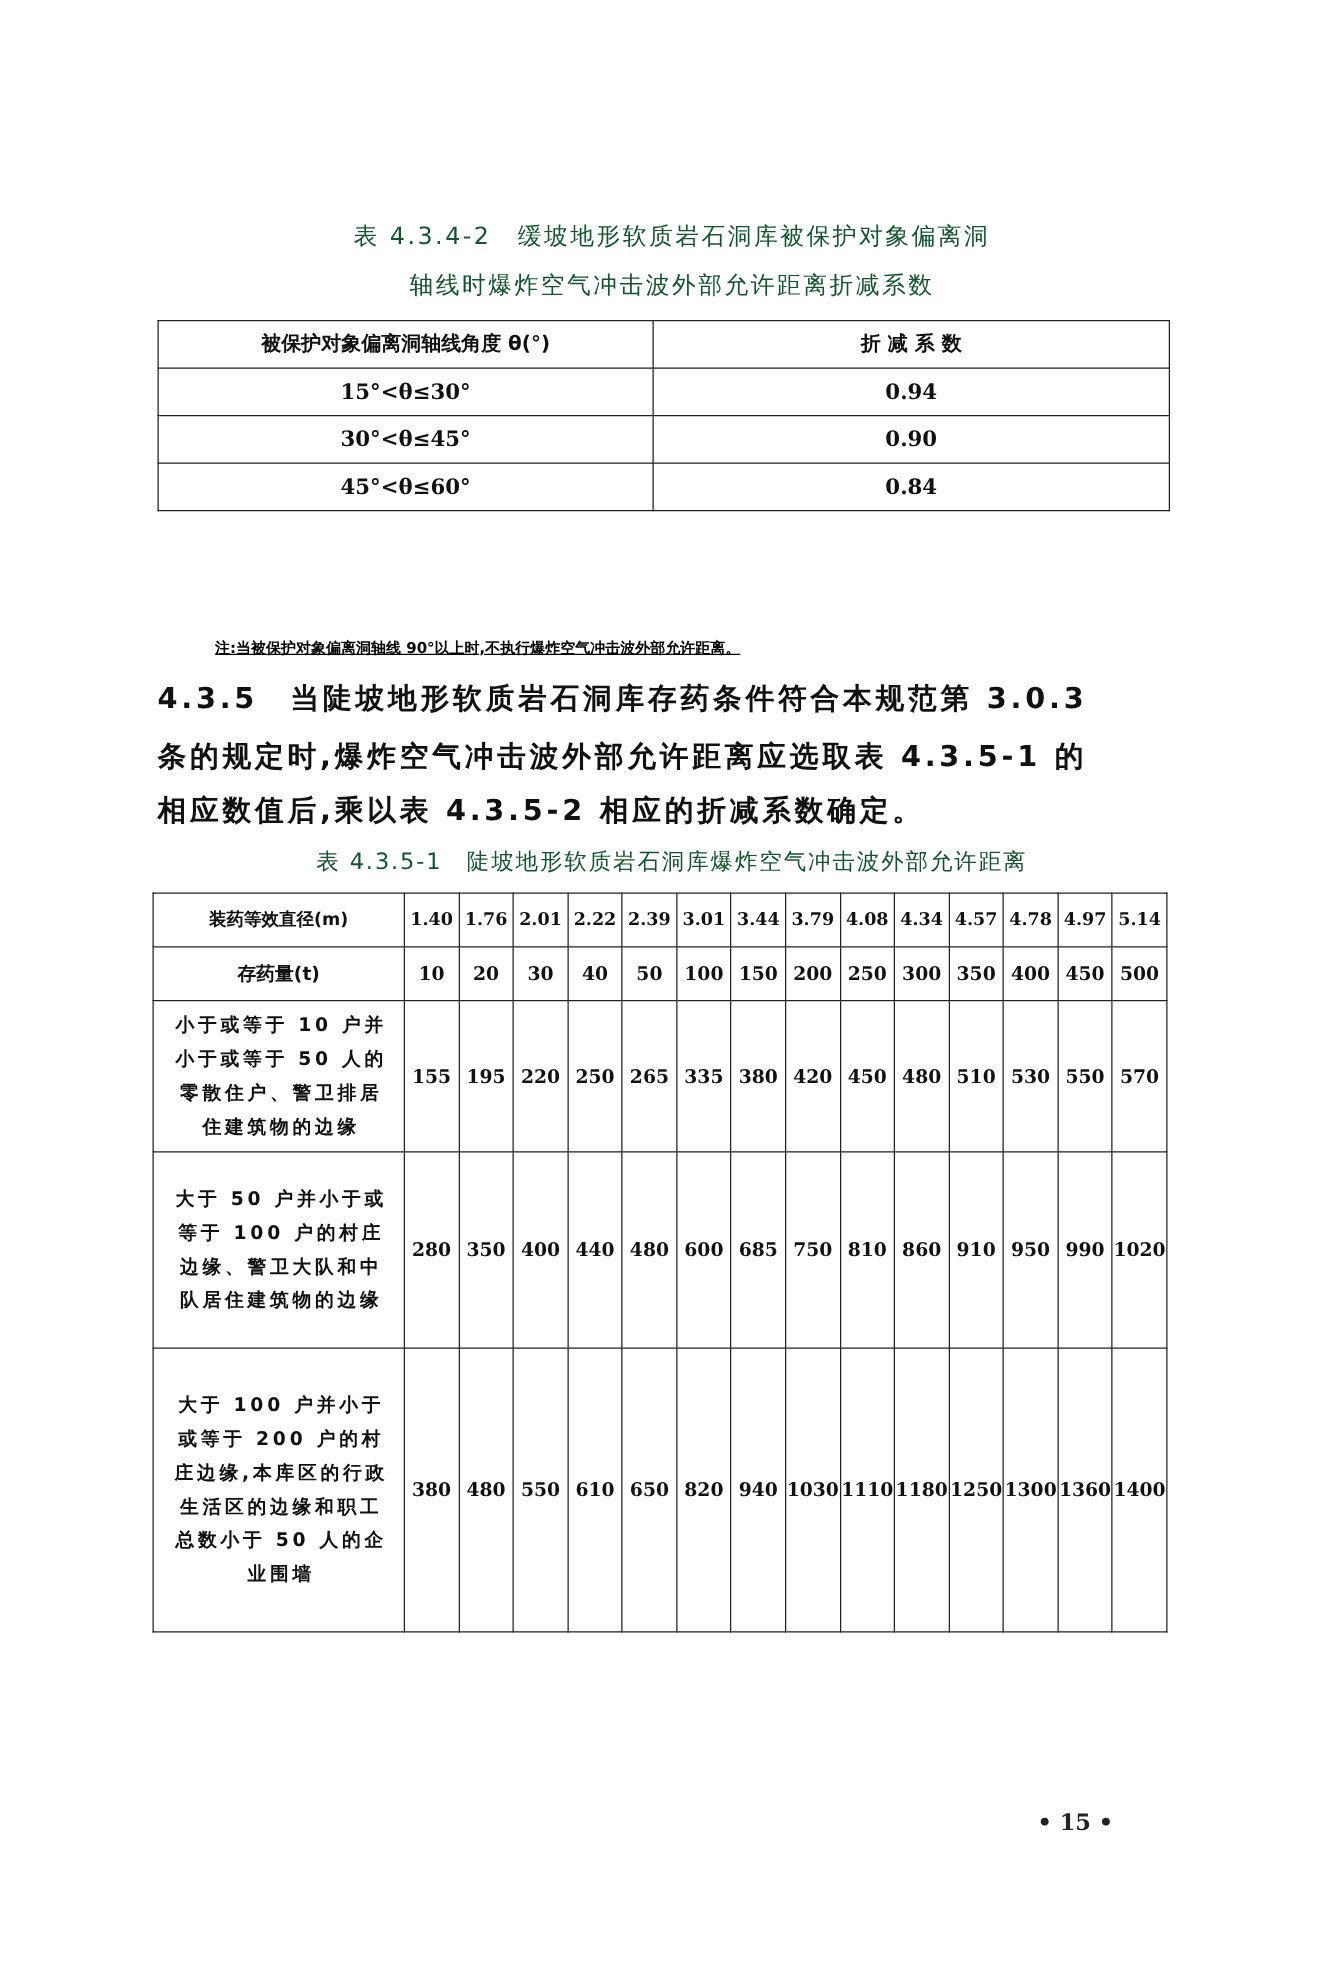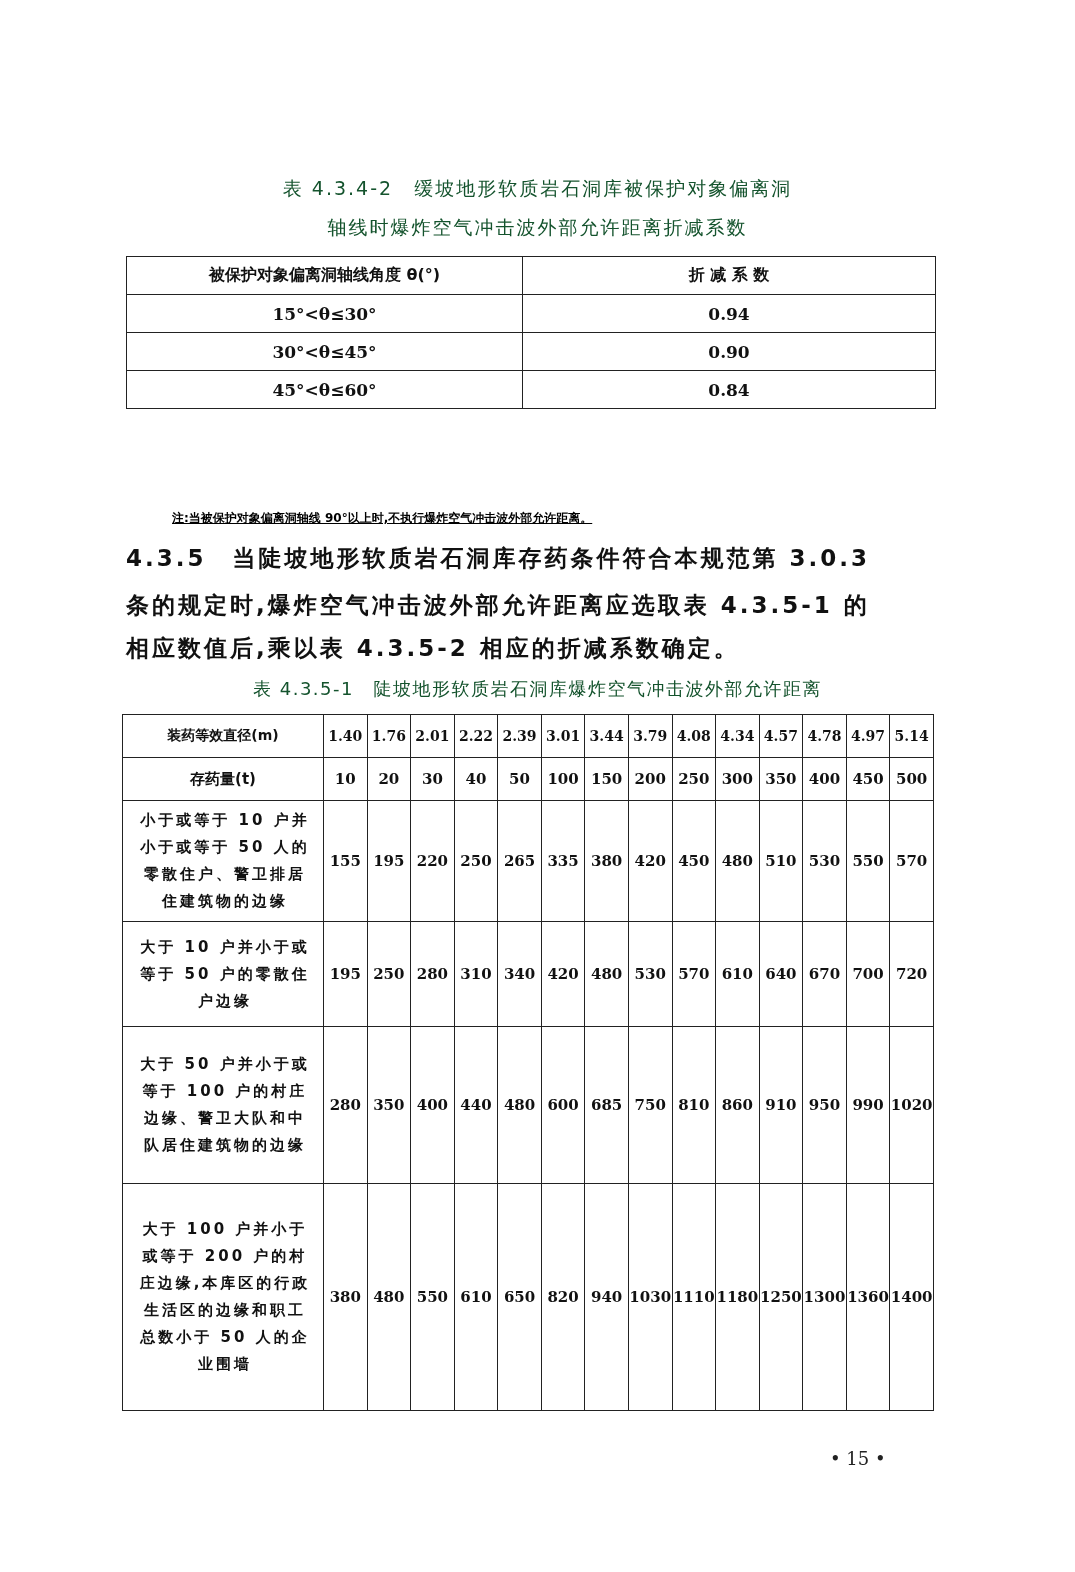--- a/index.html
+++ b/index.html
@@ -33,21 +33,21 @@
   #t2 td.lab-l { text-align: center; padding: 4px 10px 4px 14px; line-height: 27px; letter-spacing: 3px; }
   #t2 tr.r-dia td { height: 42px; font-size: 14px; }
   #t2 tr.r-qty td { height: 42px; }
   #t2 tr.r-obj td { height: 42px; }
   #t2 tr.r1 td { height: 112px; }
   #t2 tr.r2 td { height: 96px; }
   #t2 tr.r3 td { height: 148px; }
   #t2 tr.r4 td { height: 218px; }
   .pagenum {
     position: absolute; left: 830px; top: 1448px;
-    font-family: "DejaVu Serif", serif; font-size: 18px; color: #222;
+    font-family: "DejaVu Serif", serif; font-size: 18px; color: #222; font-weight: bold;
   }
 </style>
 </head>
 <body>
 
 <div class="caption" style="top:176px">表 4.3.4-2　缓坡地形软质岩石洞库被保护对象偏离洞</div>
 <div class="caption" style="top:215px">轴线时爆炸空气冲击波外部允许距离折减系数</div>
 
 <table id="t1">
   <tbody>
@@ -124,37 +124,20 @@
     <td>335</td>
     <td>380</td>
     <td>420</td>
     <td>450</td>
     <td>480</td>
     <td>510</td>
     <td>530</td>
     <td>550</td>
     <td>570</td>
   </tr>
-  <tr class="r2">
-    <td class="lab lab-l">大于 10 户并小于或等于 50 户的零散住户边缘</td>
-    <td>195</td>
-    <td>250</td>
-    <td>280</td>
-    <td>310</td>
-    <td>340</td>
-    <td>420</td>
-    <td>480</td>
-    <td>530</td>
-    <td>570</td>
-    <td>610</td>
-    <td>640</td>
-    <td>670</td>
-    <td>700</td>
-    <td>720</td>
-  </tr>
   <tr class="r3">
     <td class="lab lab-l">大于 50 户并小于或等于 100 户的村庄边缘、警卫大队和中队居住建筑物的边缘</td>
     <td>280</td>
     <td>350</td>
     <td>400</td>
     <td>440</td>
     <td>480</td>
     <td>600</td>
     <td>685</td>
     <td>750</td>

